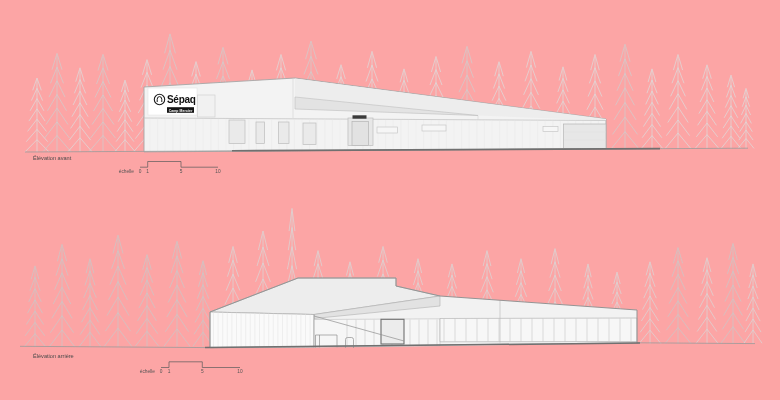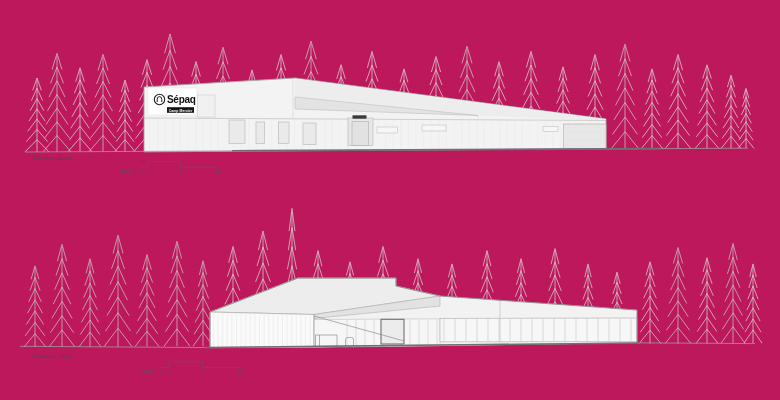--- a/index.html
+++ b/index.html
@@ -1,16 +1,16 @@
 <!DOCTYPE html>
 <html><head>
 <meta charset="utf-8">
 <style>
   html,body{margin:0;padding:0;background:#ffffff;}
-  #canvas-wrap{position:relative;width:780px;height:400px;background:#be185d;overflow:hidden;}
+  #canvas-wrap{position:relative;width:780px;height:400px;background:#fca5a5;overflow:hidden;}
   svg{display:block;}
   text{font-family:"Liberation Sans",sans-serif;fill:#4d4d4d;}
   .elev-label{font-size:5.6px;fill:#4a4a4a;}
   .scale-text{font-size:4.8px;fill:#555;}
   .brand-text{font-size:10px;font-weight:bold;fill:#111;letter-spacing:-0.3px;}
   .site-text{font-size:3.4px;font-weight:bold;fill:#ffffff;letter-spacing:0.1px;}
 </style>
 </head>
 <body>
 

